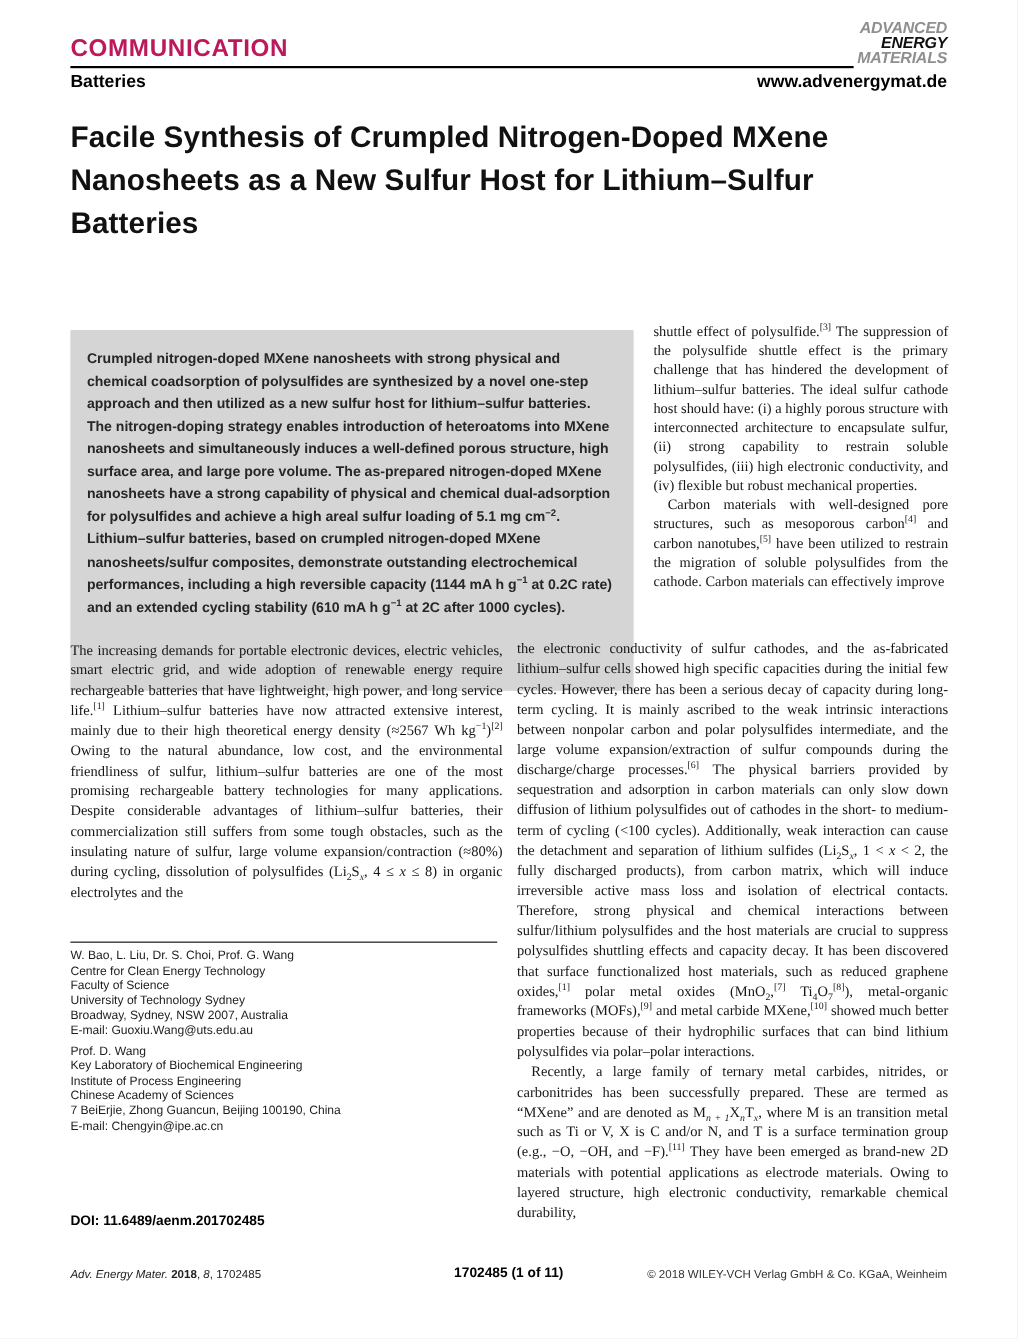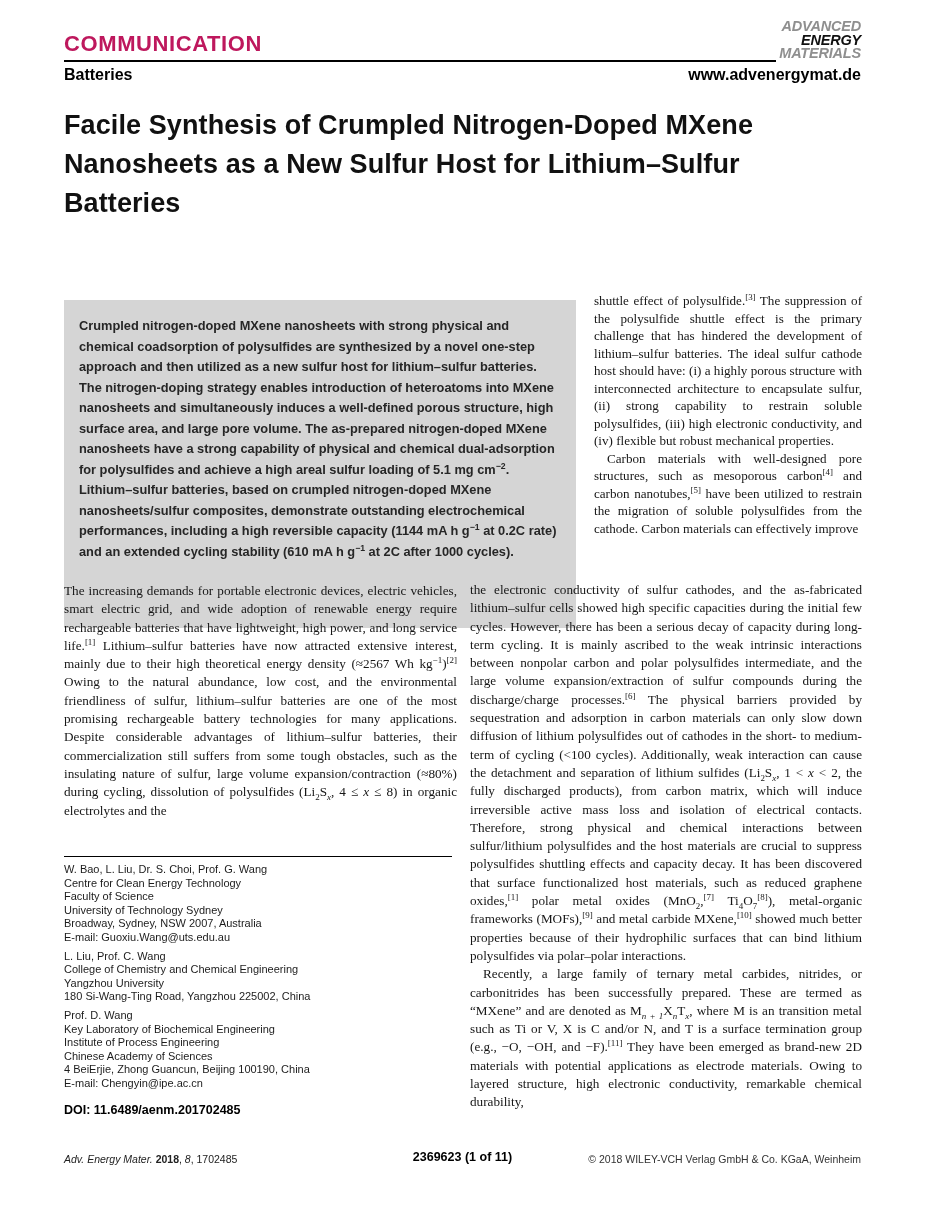--- a/index.html
+++ b/index.html
@@ -114,22 +114,21 @@
       <p><span>The increasing demands for portable electronic devices, electric vehicles, smart electric grid, and wide adoption of renewable energy require rechargeable batteries that have lightweight, high power, and long service life.</span><sup>[1]</sup><span> Lithium–sulfur batteries have now attracted extensive interest, mainly due to their high theoretical energy density (≈2567 Wh kg</span><sup>−1</sup><span>)</span><sup>[2]</sup><span> Owing to the natural abundance, low cost, and the environmental friendliness of sulfur, lithium–sulfur batteries are one of the most promising rechargeable battery technologies for many applications. Despite considerable advantages of lithium–sulfur batteries, their commercialization still suffers from some tough obstacles, such as the insulating nature of sulfur, large volume expansion/contraction (≈80%) during cycling, dissolution of polysulfides (Li</span><sub>2</sub><span>S</span><sub class="it">x</sub><span>, 4 ≤ </span><i>x</i><span> ≤ 8) in organic electrolytes and the</span></p>
     </div>
   <div class="col rightwide">
       <p><span>the electronic conductivity of sulfur cathodes, and the as-fabricated lithium–sulfur cells showed high specific capacities during the initial few cycles. However, there has been a serious decay of capacity during long-term cycling. It is mainly ascribed to the weak intrinsic interactions between nonpolar carbon and polar polysulfides intermediate, and the large volume expansion/extraction of sulfur compounds during the discharge/charge processes.</span><sup>[6]</sup><span> The physical barriers provided by sequestration and adsorption in carbon materials can only slow down diffusion of lithium polysulfides out of cathodes in the short- to medium- term of cycling (&lt;100 cycles). Additionally, weak interaction can cause the detachment and separation of lithium sulfides (Li</span><sub>2</sub><span>S</span><sub class="it">x</sub><span>, 1 &lt; </span><i>x</i><span> &lt; 2, the fully discharged products), from carbon matrix, which will induce irreversible active mass loss and isolation of electrical contacts. Therefore, strong physical and chemical interactions between sulfur/lithium polysulfides and the host materials are crucial to suppress polysulfides shuttling effects and capacity decay. It has been discovered that surface functionalized host materials, such as reduced graphene oxides,</span><sup>[1]</sup><span> polar metal oxides (MnO</span><sub>2</sub><span>,</span><sup>[7]</sup><span> Ti</span><sub>4</sub><span>O</span><sub>7</sub><sup>[8]</sup><span>), metal-organic frameworks (MOFs),</span><sup>[9]</sup><span> and metal carbide MXene,</span><sup>[10]</sup><span> showed much better properties because of their hydrophilic surfaces that can bind lithium polysulfides via polar–polar interactions.</span></p>
       <p class="indent"><span>Recently, a large family of ternary metal carbides, nitrides, or carbonitrides has been successfully prepared. These are termed as “MXene” and are denoted as M</span><sub class="it">n + 1</sub><span>X</span><sub class="it">n</sub><span>T</span><sub class="it">x</sub><span>, where M is an transition metal such as Ti or V, X is C and/or N, and T is a surface termination group (e.g., −O, −OH, and −F).</span><sup>[11]</sup><span> They have been emerged as brand-new 2D materials with potential applications as electrode materials. Owing to layered structure, high electronic conductivity, remarkable chemical durability,</span></p>
     </div>
 
   <div class="fnrule"></div>
   <div class="affs">
       <div class="aff-block"><span>W. Bao, L. Liu, Dr. S. Choi, Prof. G. Wang</span><br><span>Centre for Clean Energy Technology</span><br><span>Faculty of Science</span><br><span>University of Technology Sydney</span><br><span>Broadway, Sydney, NSW 2007, Australia</span><br><span>E-mail: Guoxiu.Wang@uts.edu.au</span></div>
-      <div class="aff-block"><span>L. Liu, Prof. C. Wang</span><br><span>College of Chemistry and Chemical Engineering</span><br><span>Yangzhou University</span><br><span>180 Si-Wang-Ting Road, Yangzhou 225002, China</span></div>
-      <div class="aff-block"><span>Prof. D. Wang</span><br><span>Key Laboratory of Biochemical Engineering</span><br><span>Institute of Process Engineering</span><br><span>Chinese Academy of Sciences</span><br><span>4 BeiErjie, Zhong Guancun, Beijing 100190, China</span><br><span>E-mail: Chengyin@ipe.ac.cn</span></div>
+      <div class="aff-block"><span>Prof. D. Wang</span><br><span>Key Laboratory of Biochemical Engineering</span><br><span>Institute of Process Engineering</span><br><span>Chinese Academy of Sciences</span><br><span>7 BeiErjie, Zhong Guancun, Beijing 100190, China</span><br><span>E-mail: Chengyin@ipe.ac.cn</span></div>
     </div>
   <div class="doi">DOI: 11.6489/aenm.201702485</div>
 
   <div class="footer-left"><i>Adv. Energy Mater. </i><b>2018</b><span>, </span><i>8</i><span>, 1702485</span></div>
-  <div class="footer-center">2369623  (1 of 11)</div>
+  <div class="footer-center">1702485  (1 of 11)</div>
   <div class="footer-right">© 2018 WILEY-VCH Verlag GmbH &amp; Co. KGaA, Weinheim</div>
 
 </div>
 
 </body></html>

